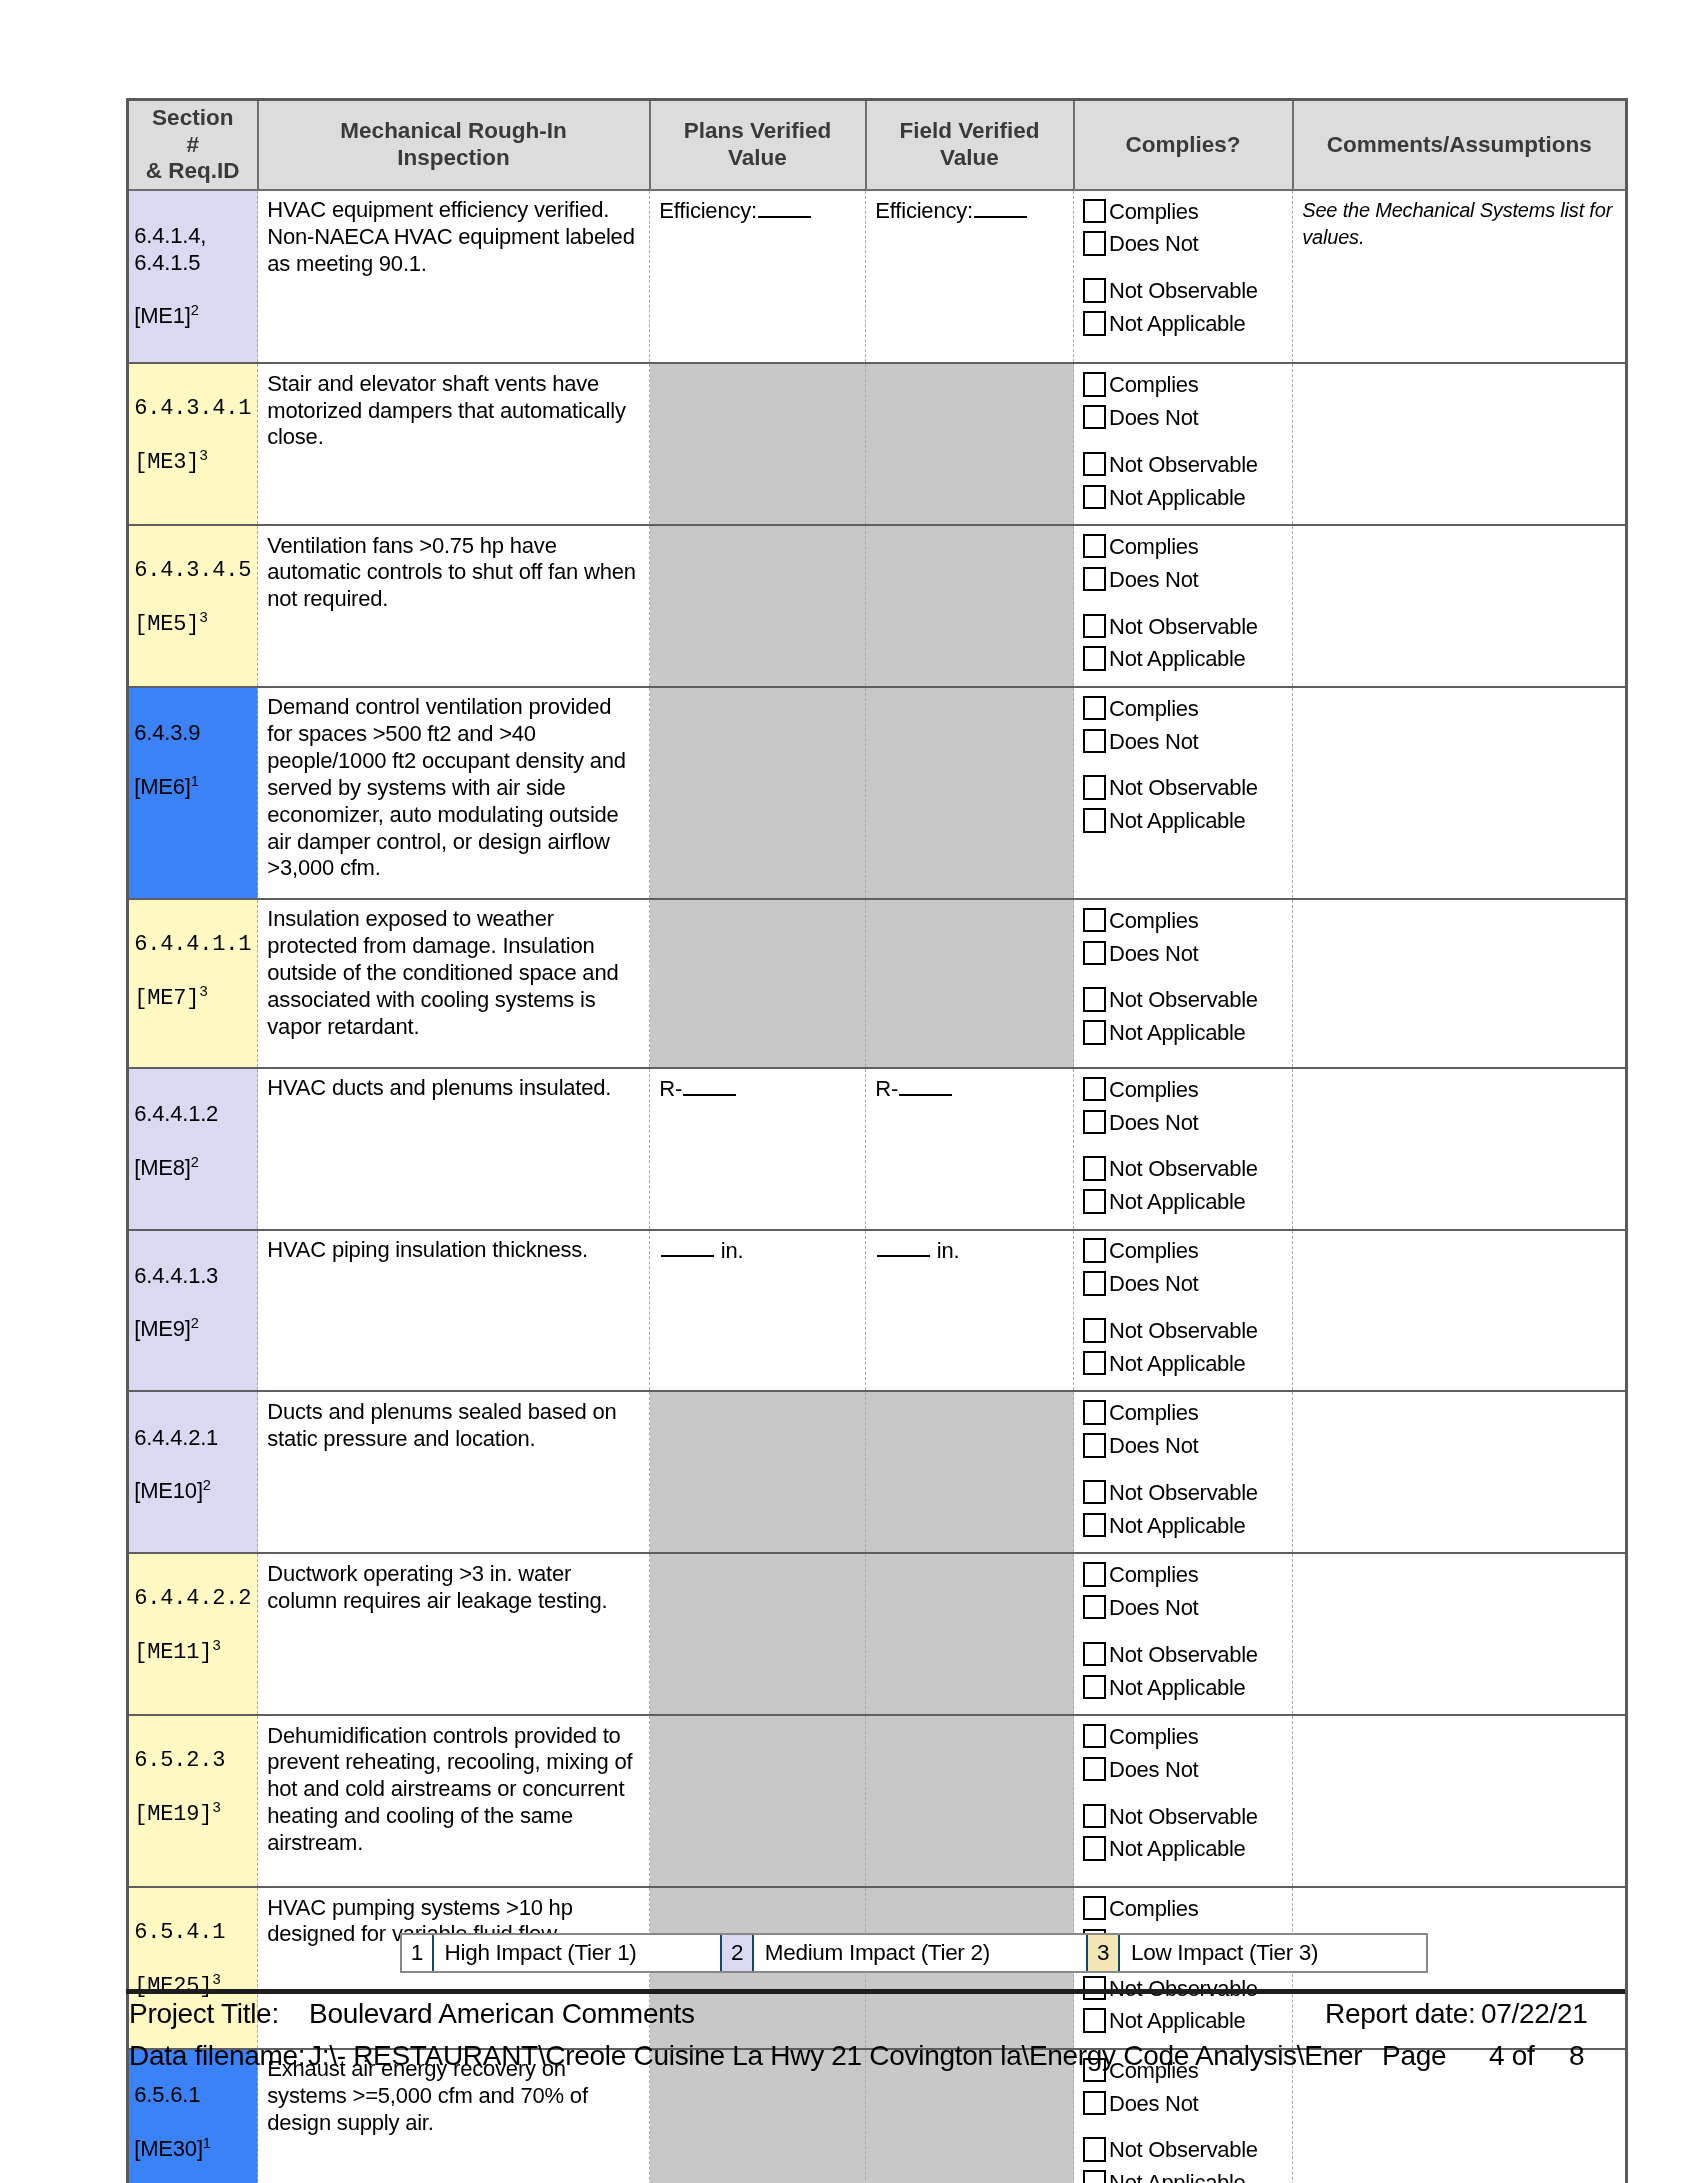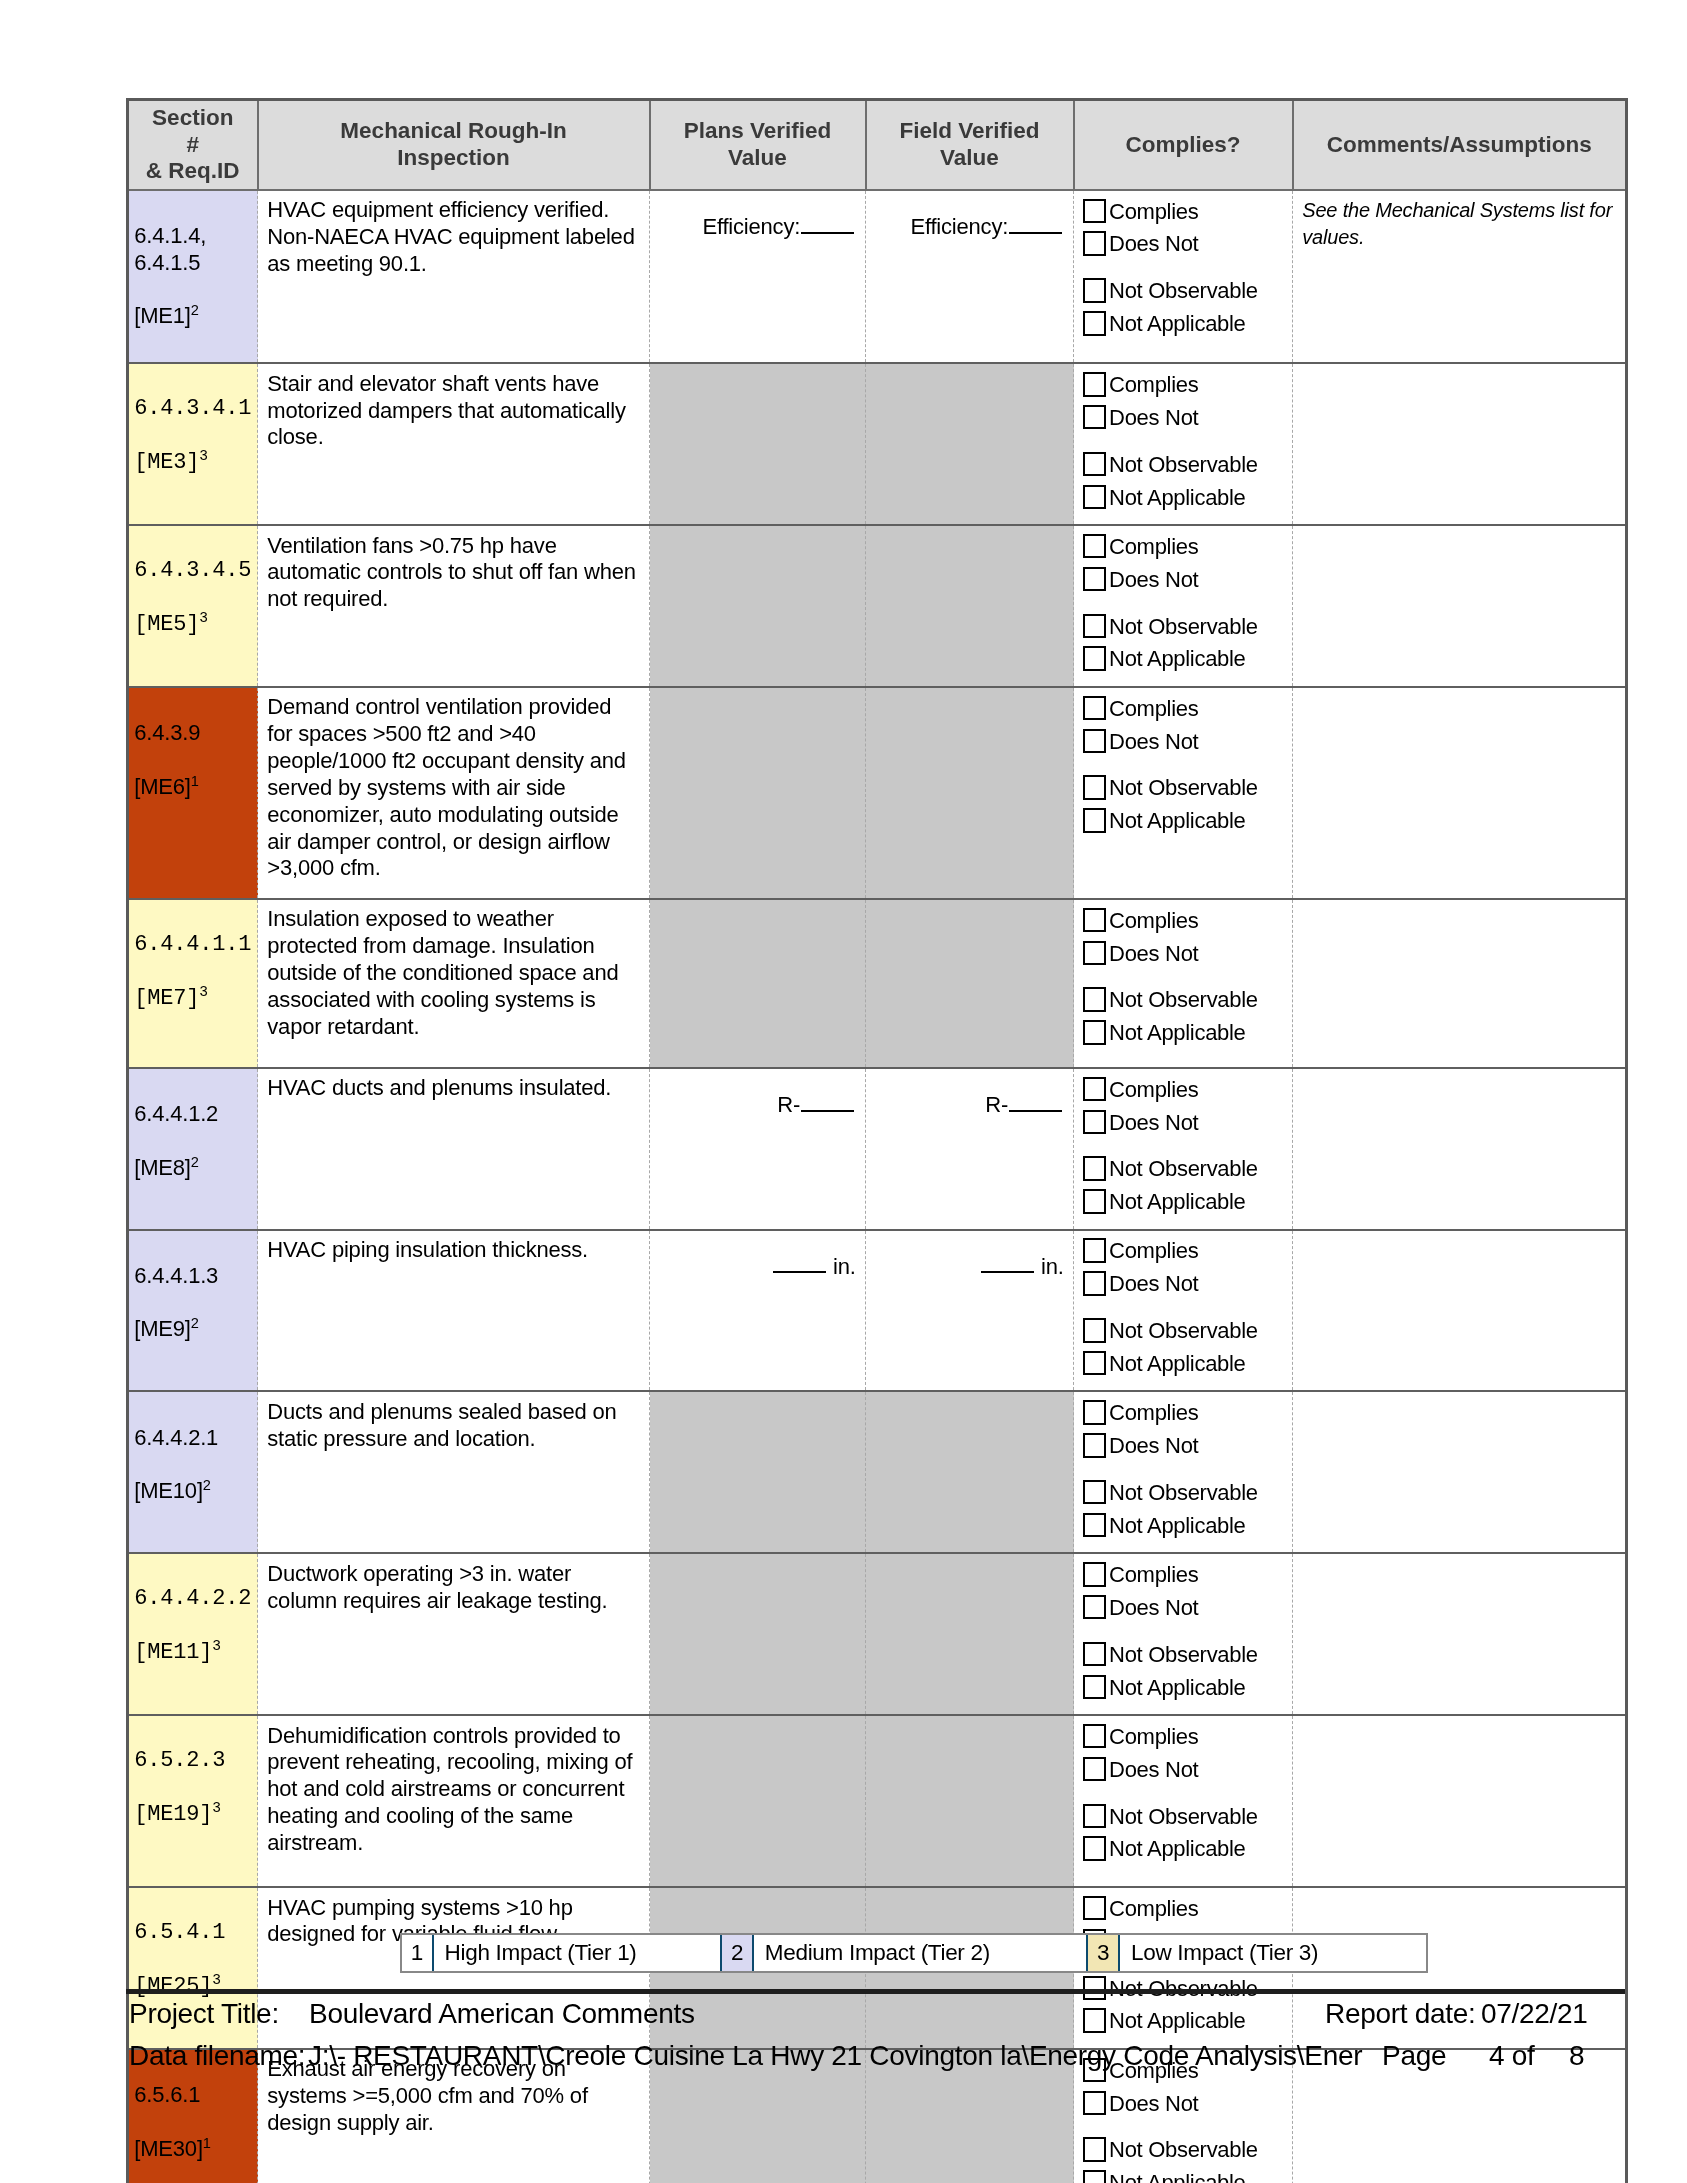--- a/index.html
+++ b/index.html
@@ -24,24 +24,24 @@
   .checklist thead tr{height:79px;}
   .checklist td{
     vertical-align:top;background:#fff;font-size:22px;line-height:1.22;
     border-top:2.6px solid #5f5f5f;border-bottom:2.6px solid #5f5f5f;
     padding:6.6px 9.3px;letter-spacing:-0.2px;
   }
   .checklist{border:3.3px solid #5a5a5a;}
   .checklist td.c2,.checklist td.c3,.checklist td.c4,
   .checklist td.c5,.checklist td.c6{border-left:1.3px dashed #a8a8a8;}
   td.c1{white-space:pre-line;padding:5.3px 5.3px;}
-  td.c1.tier1{background:#c2410c;}
+  td.c1.tier1{background:#3b82f6;}
   td.c1.tier2{background:#d9d9f2;}
   td.c1.tier3{background:#fef9c3;font-family:Liberation Mono, monospace;}
-  td.val{padding-top:20px;text-align:right;}
+  td.val{padding-top:4px;}
   td.val.na{background:#c8c8c8;}
   td.c6 .comment{font-style:italic;font-size:20px;line-height:1.3;}
   sup.req-sup{font-size:14.6px;line-height:0;}
   .blank{display:inline-block;width:53px;height:0.95em;border-bottom:2.6px solid #000;margin:0 1.3px;}
   
   .cb-group.g1{margin-top:1.3px;}
   .cb-group.g2{margin-top:20px;}
   .cb-row{display:flex;align-items:flex-start;margin-bottom:6px;}
   .cb{flex:0 0 auto;width:18.5px;height:20.5px;border:2.6px solid #000;background:#fff;margin-right:3.3px;}
   .cb-label{font-size:22px;letter-spacing:-0.3px;}

